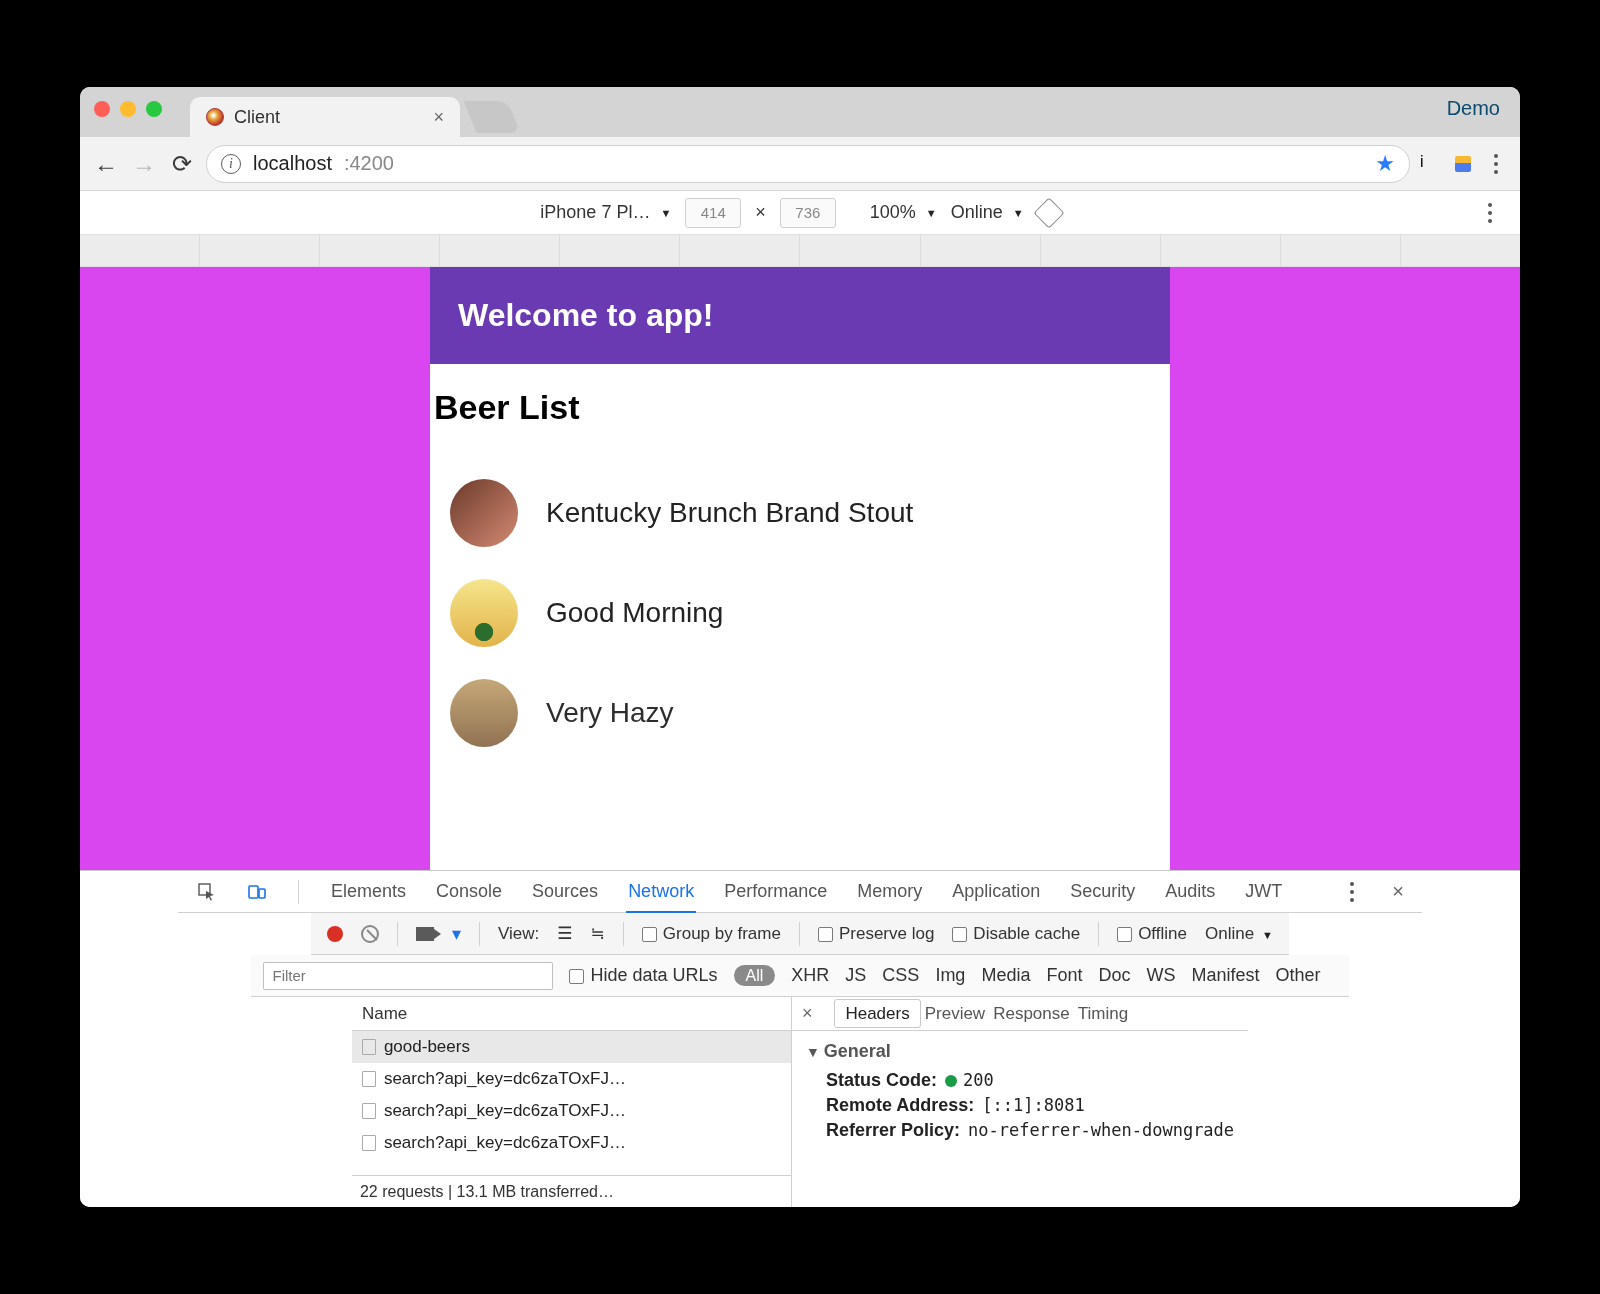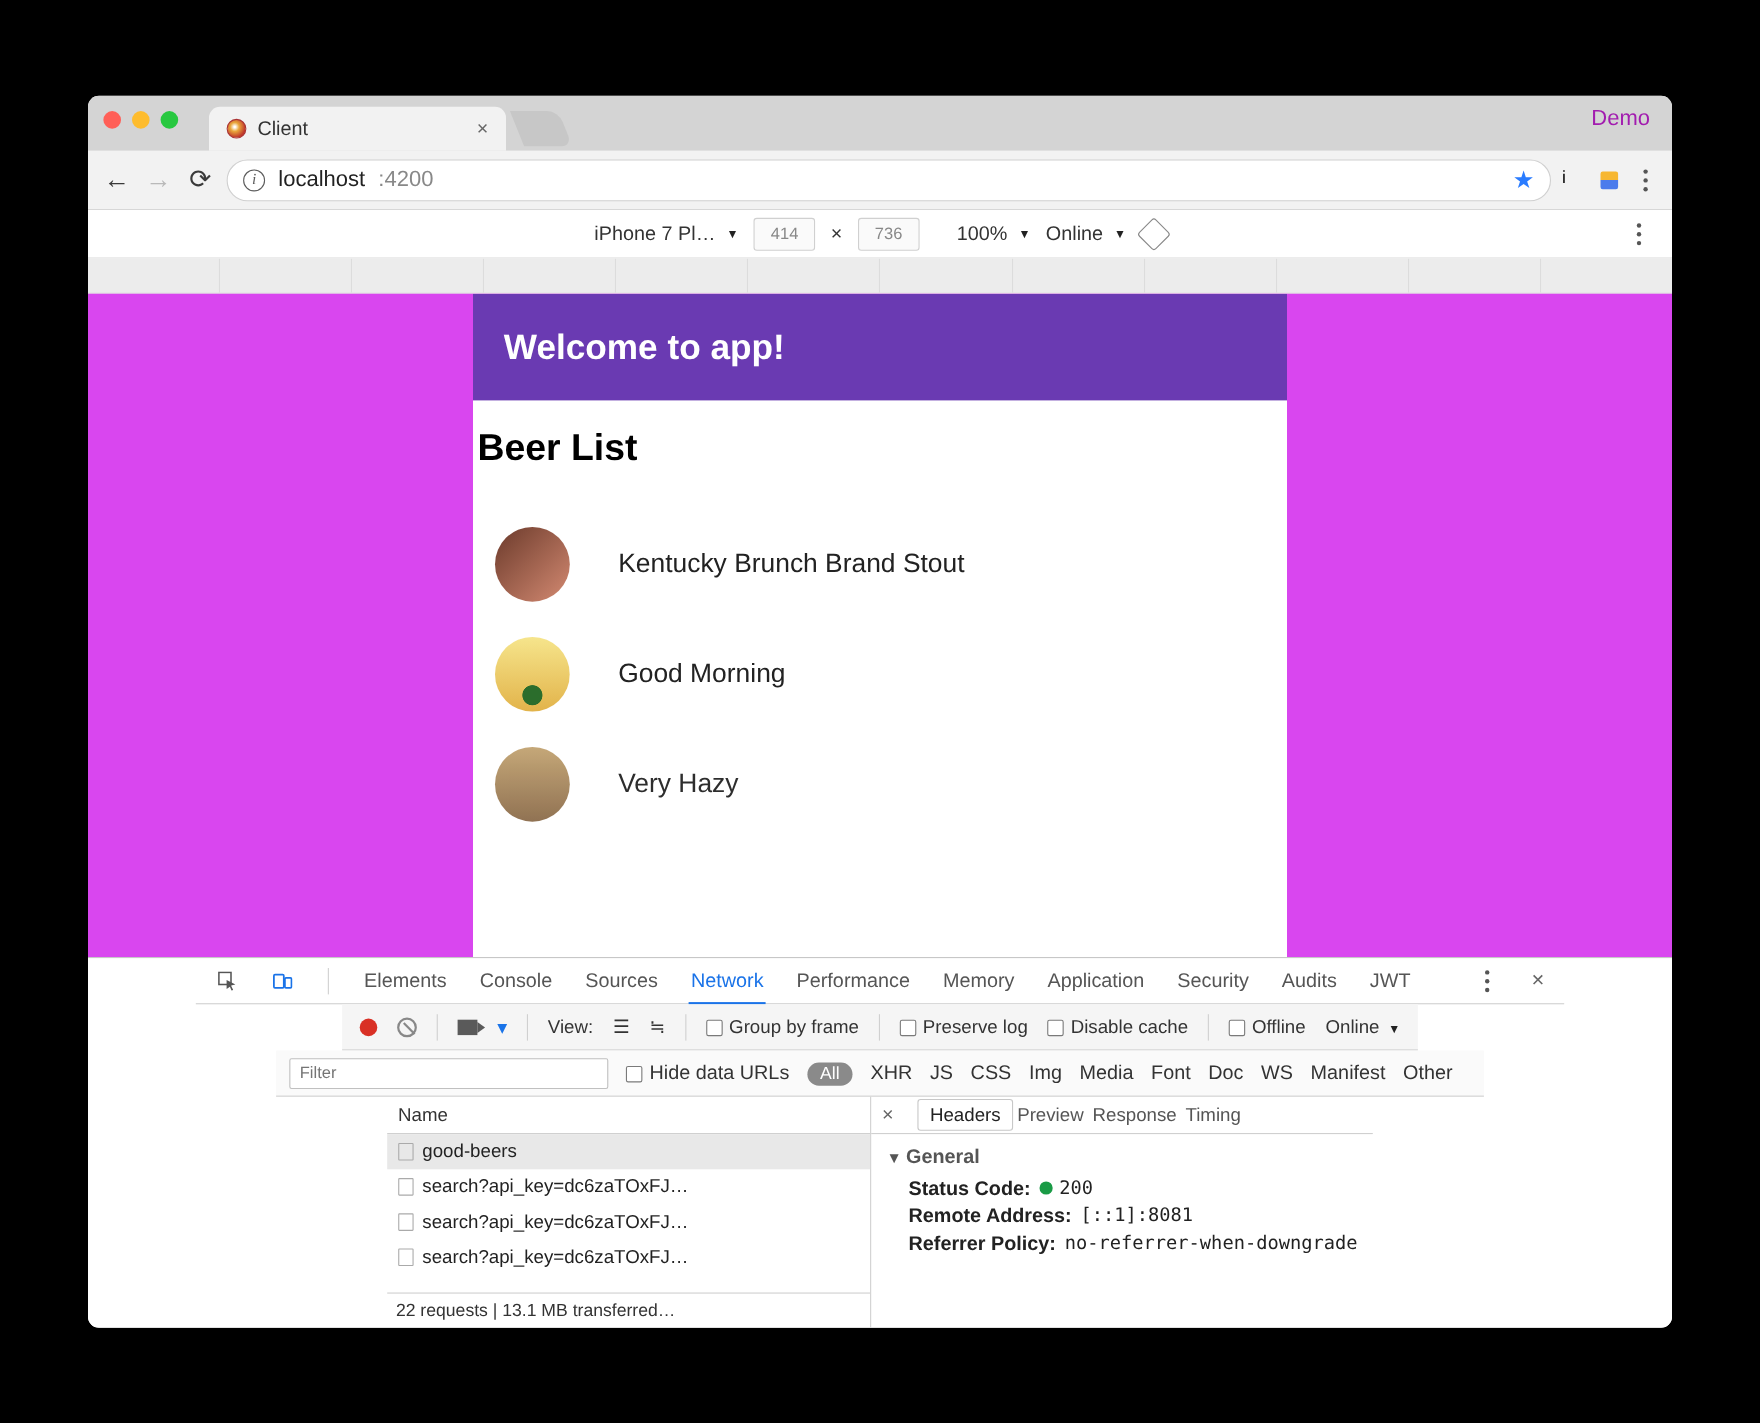--- a/index.html
+++ b/index.html
@@ -59,21 +59,21 @@
   }
   .tab .x { color:#666; font-size:18px; margin-left:auto; }
   .favicon { width:18px; height:18px; border-radius:50%; background: radial-gradient(circle at 40% 40%, #fff 5%, #e9a63b 30%, #c0392b 70%); border:1px solid #a33; }
   .newtab {
     width: 44px; height: 32px; background:#c7c7c7;
     border-top-right-radius: 10px; border-bottom-right-radius: 10px;
     transform: skewX(22deg); margin-left:10px; margin-bottom:4px;
   }
   .demo {
     position: absolute; right: 20px; top: 10px;
-    font-size: 20px; color:#a21caf;
+    font-size: 20px; color:#0c4a6e;
   }
   
   .toolbar {
     height: 54px;
     background: #f2f2f2;
     border-bottom: 1px solid #d7d7d7;
     display: flex;
     align-items: center;
     padding: 0 12px;
     gap: 10px;
@@ -120,21 +120,21 @@
   .ruler .seg { flex:1; border-right:1px solid #dcdcdc; }
   
   .viewport-wrap { flex:1; background:#d946ef; overflow:hidden; display:flex; justify-content:center; }
   .phone {
     width: 740px; background:#fff;
     display:flex; flex-direction:column;
   }
   .banner { background:#6a3ab2; color:#fff; font-size:32px; font-weight:700; padding:30px 28px; }
   .h2 { font-size:34px; font-weight:800; color:#000; padding:24px 4px 36px; }
   .list { padding: 0 20px; }
-  .item { display:flex; align-items:center; gap:44px; padding:16px 0; font-size:24px; color:#222; }
+  .item { display:flex; align-items:center; gap:28px; padding:16px 0; font-size:28px; color:#222; }
   .avatar { width:68px; height:68px; border-radius:50%; background:#bbb; }
   .av1 { background: linear-gradient(135deg,#6b3a2b,#d48a72); }
   .av2 { background: radial-gradient(circle at 50% 78%,#2b6d2c 14%, transparent 15%), linear-gradient(#f6e58c,#e2b34a); }
   .av3 { background: linear-gradient(#c2a371,#8b6b4a); }
   
   .devtools { border-top:1px solid #c7c7c7; background:#fff; display:flex; flex-direction:column;align-items:center; }
   .dt-tabs {
     height:42px; border-bottom:1px solid #d0d0d0;
     display:flex; align-items:center; gap:28px; padding:0 18px;
     font-size:18px; color:#555;

